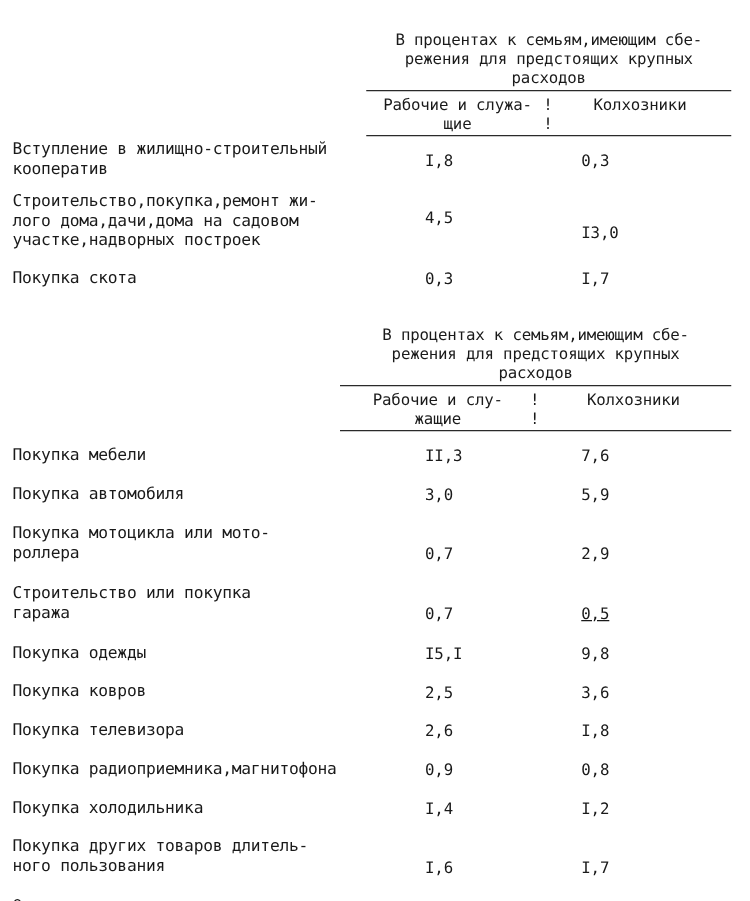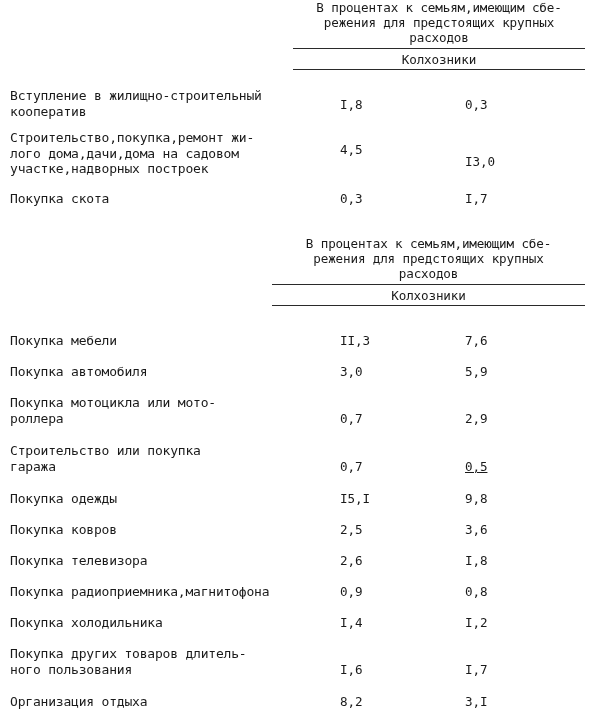--- a/index.html
+++ b/index.html
@@ -19,20 +19,21 @@
 
   .page {
     position: absolute;
     inset: 0;
   }
 
   
   .tbl {
     position: absolute;
     width: 100%;
+    margin-top: 24px;
   }
 
   .hdr {
     position: relative;
     margin-left: auto;
   }
 
   .hdr-title {
     text-align: center;
     font-size: 12.6px;
@@ -113,20 +114,22 @@
 <div class="page">
 
   <div class="tbl" id="table-1" style="top:0;">
 
     <div class="hdr" style="width:292px; margin-right:15px;">
       <div class="hdr-title">В процентах к семьям,имеющим сбе-
 режения для предстоящих крупных
 расходов</div>
       <div class="rule"></div>
       <div class="hdr-cols">
+        <div class="hdr-col divider">Рабочие и служа-
+щие</div>
         <div class="hdr-col">Колхозники</div>
       </div>
       <div class="rule"></div>
     </div>
 
     <div class="rows" style="top:88px;">
       <div class="row" style="top:0px;">
         <div class="row-label">Вступление в жилищно-строительный
 кооператив</div>
         <div class="row-v1" style="top:9px;">I,8</div>
@@ -148,20 +151,22 @@
   </div>
 
   <div class="tbl" id="table-2" style="top:236px;">
 
     <div class="hdr" style="width:313px; margin-right:15px;">
       <div class="hdr-title">В процентах к семьям,имеющим сбе-
 режения для предстоящих крупных
 расходов</div>
       <div class="rule"></div>
       <div class="hdr-cols">
+        <div class="hdr-col divider">Рабочие и слу-
+жащие</div>
         <div class="hdr-col">Колхозники</div>
       </div>
       <div class="rule"></div>
     </div>
 
     <div class="rows" style="top:97px;">
 
       <div class="row" style="top:0px;">
         <div class="row-label">Покупка мебели</div>
         <div class="row-v1">II,3</div>

